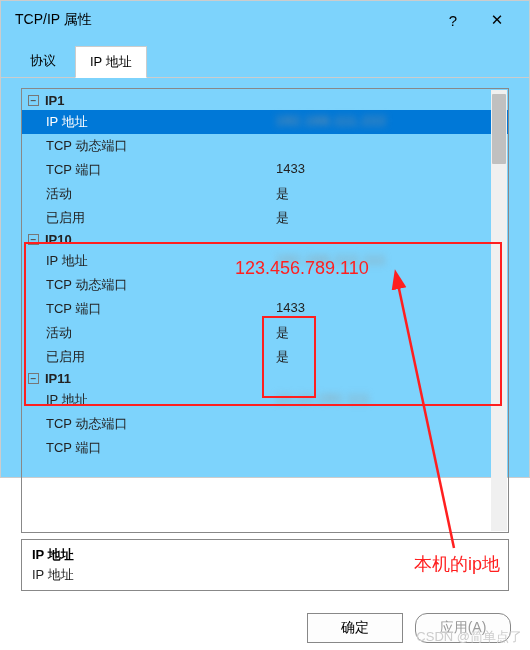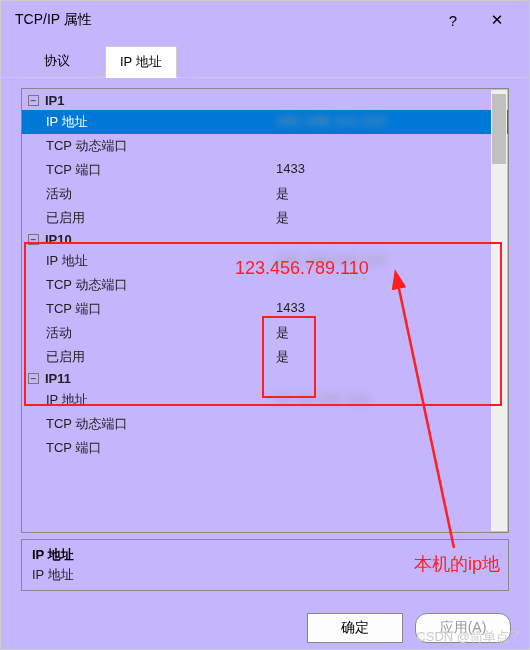--- a/index.html
+++ b/index.html
@@ -1,21 +1,21 @@
 <!DOCTYPE html>
 <html><head>
 <meta charset="utf-8">
 <style>
 * { box-sizing: border-box; margin: 0; padding: 0; }
 body { font-family: "Microsoft YaHei", "Segoe UI", sans-serif; font-size: 13px; background: #fff; width: 530px; height: 650px; overflow: hidden; position: relative; }
-.dialog { width: 530px; height: 650px; background: #c4b5fd; border: 1px solid #ccc; }
+.dialog { width: 530px; height: 478px; background: #7dd3fc; border: 1px solid #ccc; }
 .titlebar { height: 38px; display: flex; align-items: center; padding: 0 10px 0 14px; }
 .title { flex: 1; font-size: 14px; color: #000; }
 .titlebtn { width: 44px; height: 30px; display: flex; align-items: center; justify-content: center; font-size: 15px; color: #000; }
-.tabs { display: flex; padding: 6px 14px 0 28px; border-bottom: 1px solid #ccc; gap: 20px; }
+.tabs { display: flex; padding: 6px 14px 0 14px; border-bottom: 1px solid #ccc; gap: 4px; }
 .tab { padding: 6px 14px 6px 14px; font-size: 13px; border: 1px solid transparent; border-bottom: none; cursor: pointer; }
 .tab.active { border: 1px solid #ccc; border-bottom: 1px solid #fff; background: #fff; position: relative; top: 1px; }
 .content { padding: 10px 20px; }
 .listwrap { border: 1px solid #888; height: 445px; overflow: hidden; position: relative; }
 .list { padding: 2px 0; }
 .grouprow { display: flex; align-items: center; padding: 2px 6px; font-weight: bold; color: #222; }
 .toggle { width: 11px; height: 11px; border: 1px solid #777; display: flex; align-items: center; justify-content: center; font-size: 10px; line-height: 1; margin-right: 6px; color: #555; }
 .row { display: flex; padding: 3px 0 3px 24px; color: #222; }
 .row.sel { background: #0078d7; color: #fff; }
 .cell-l { flex: 0 0 230px; }

